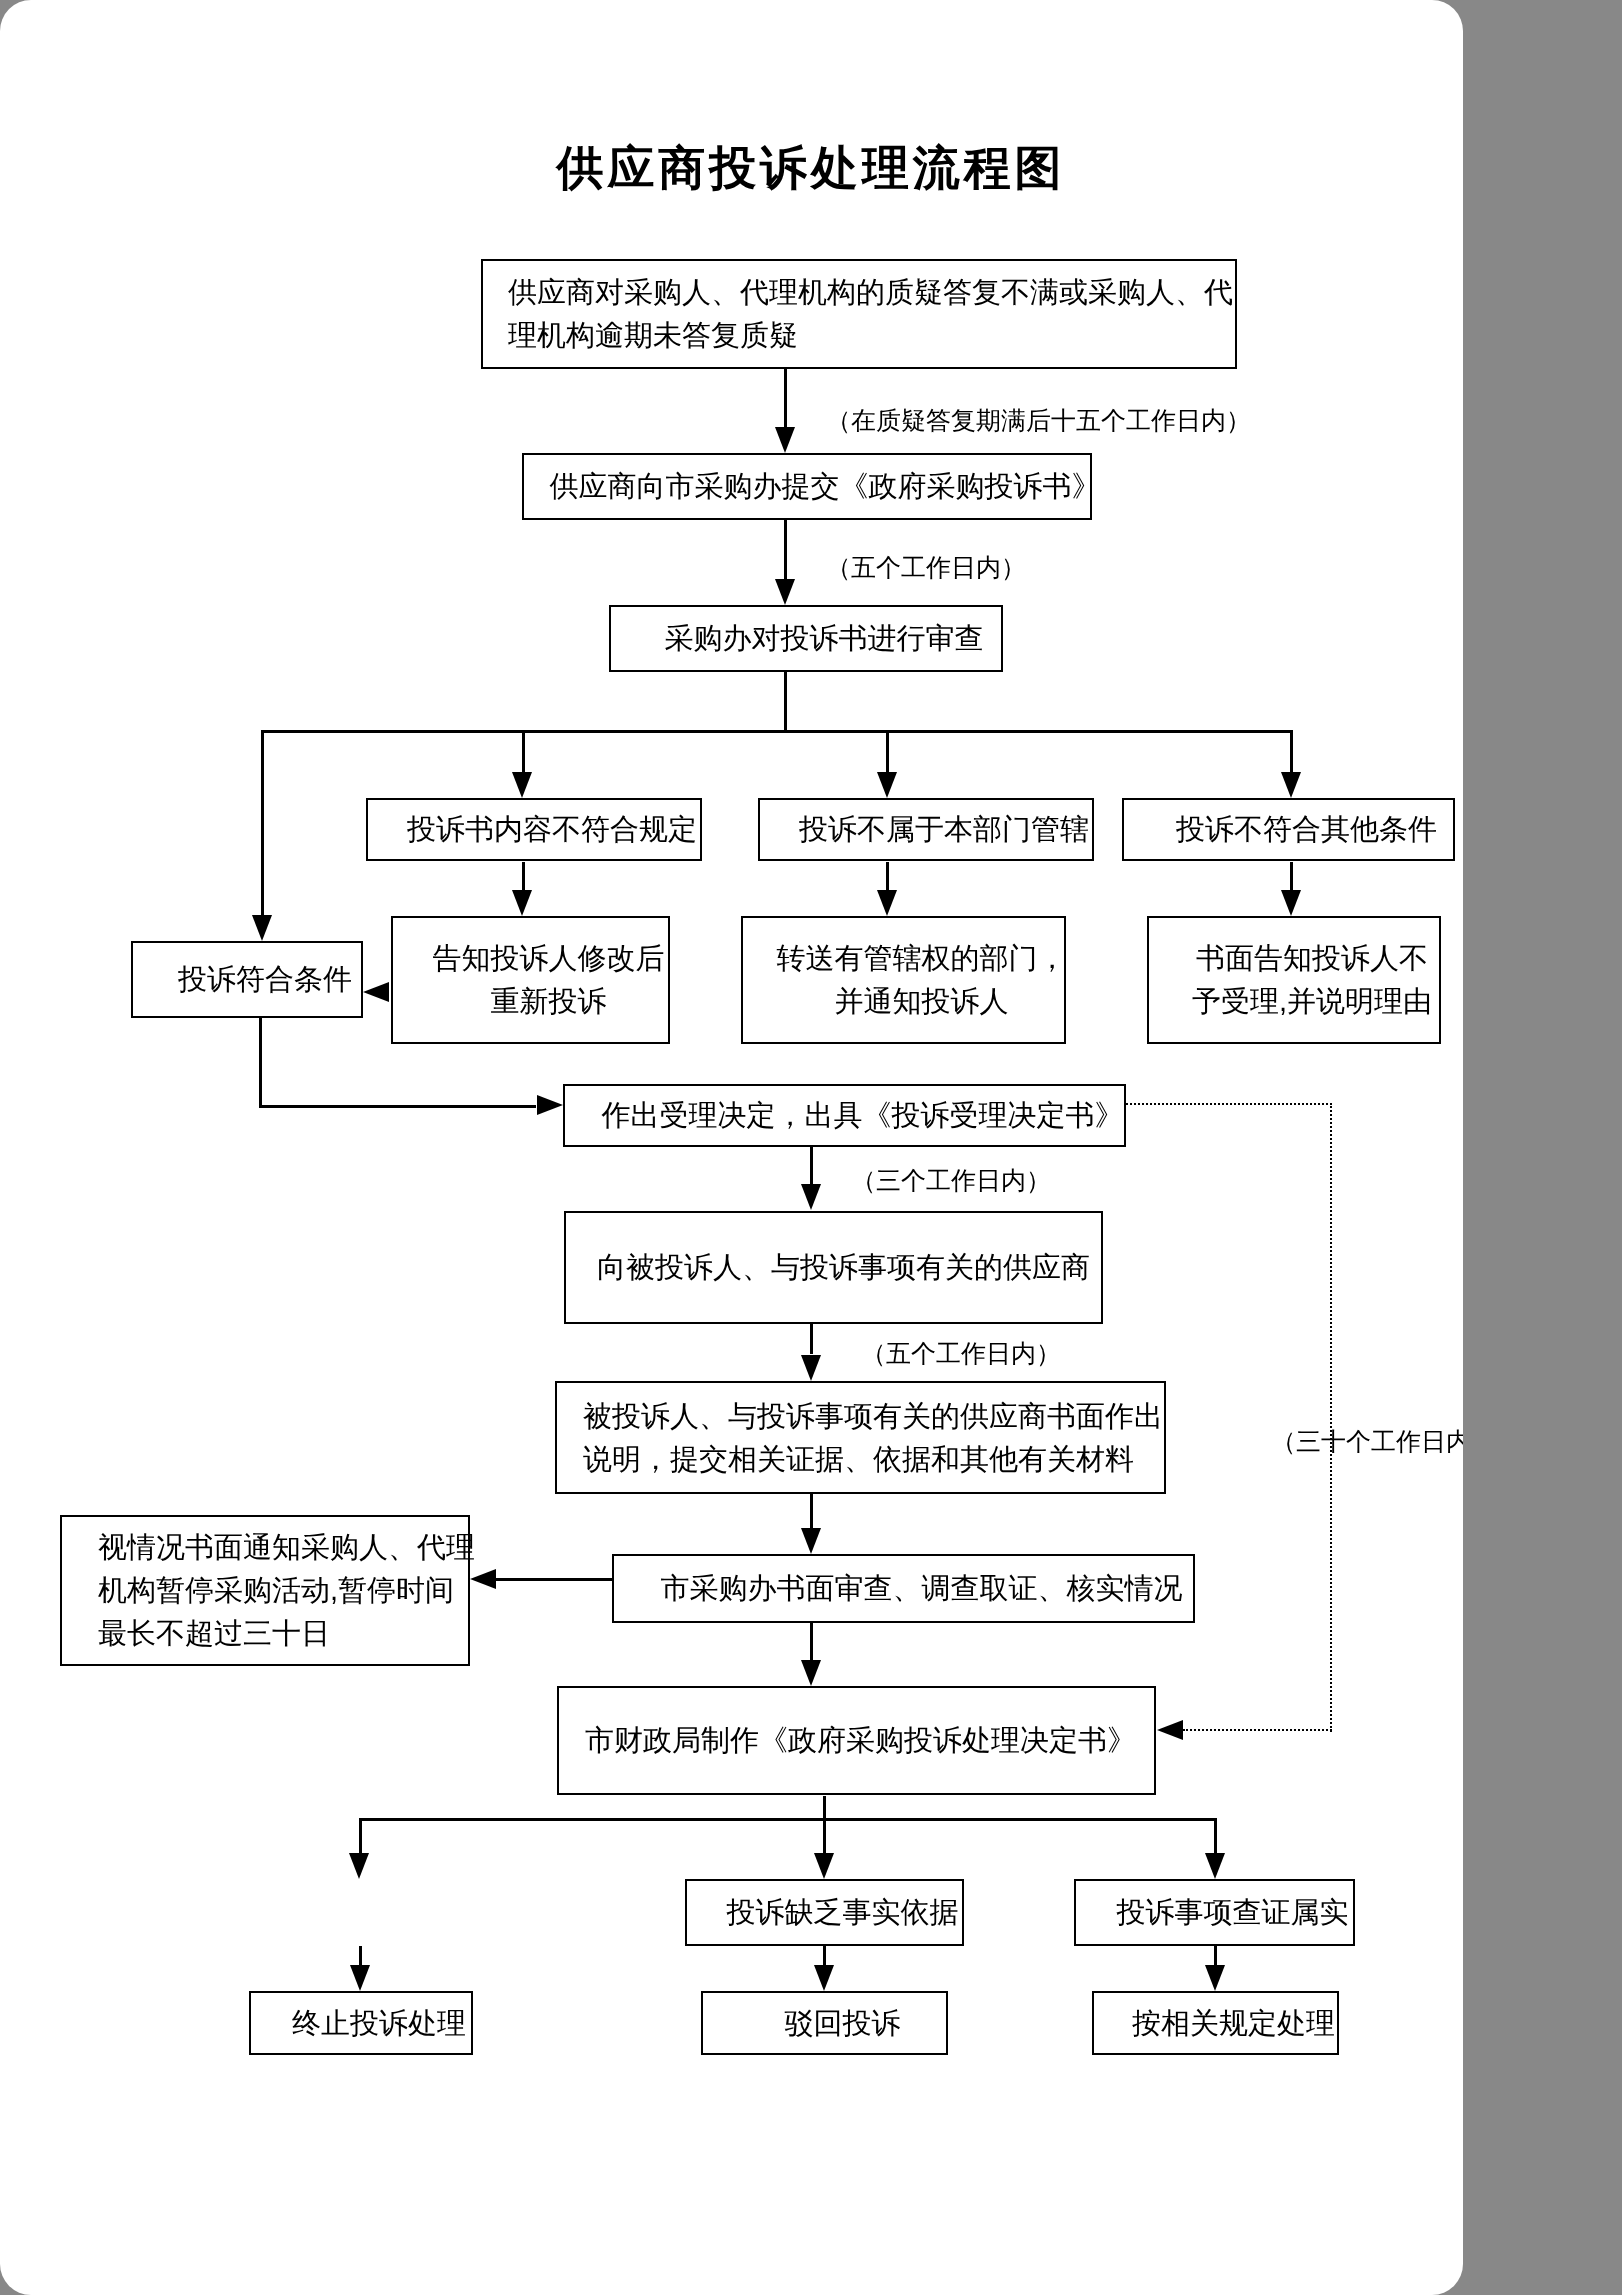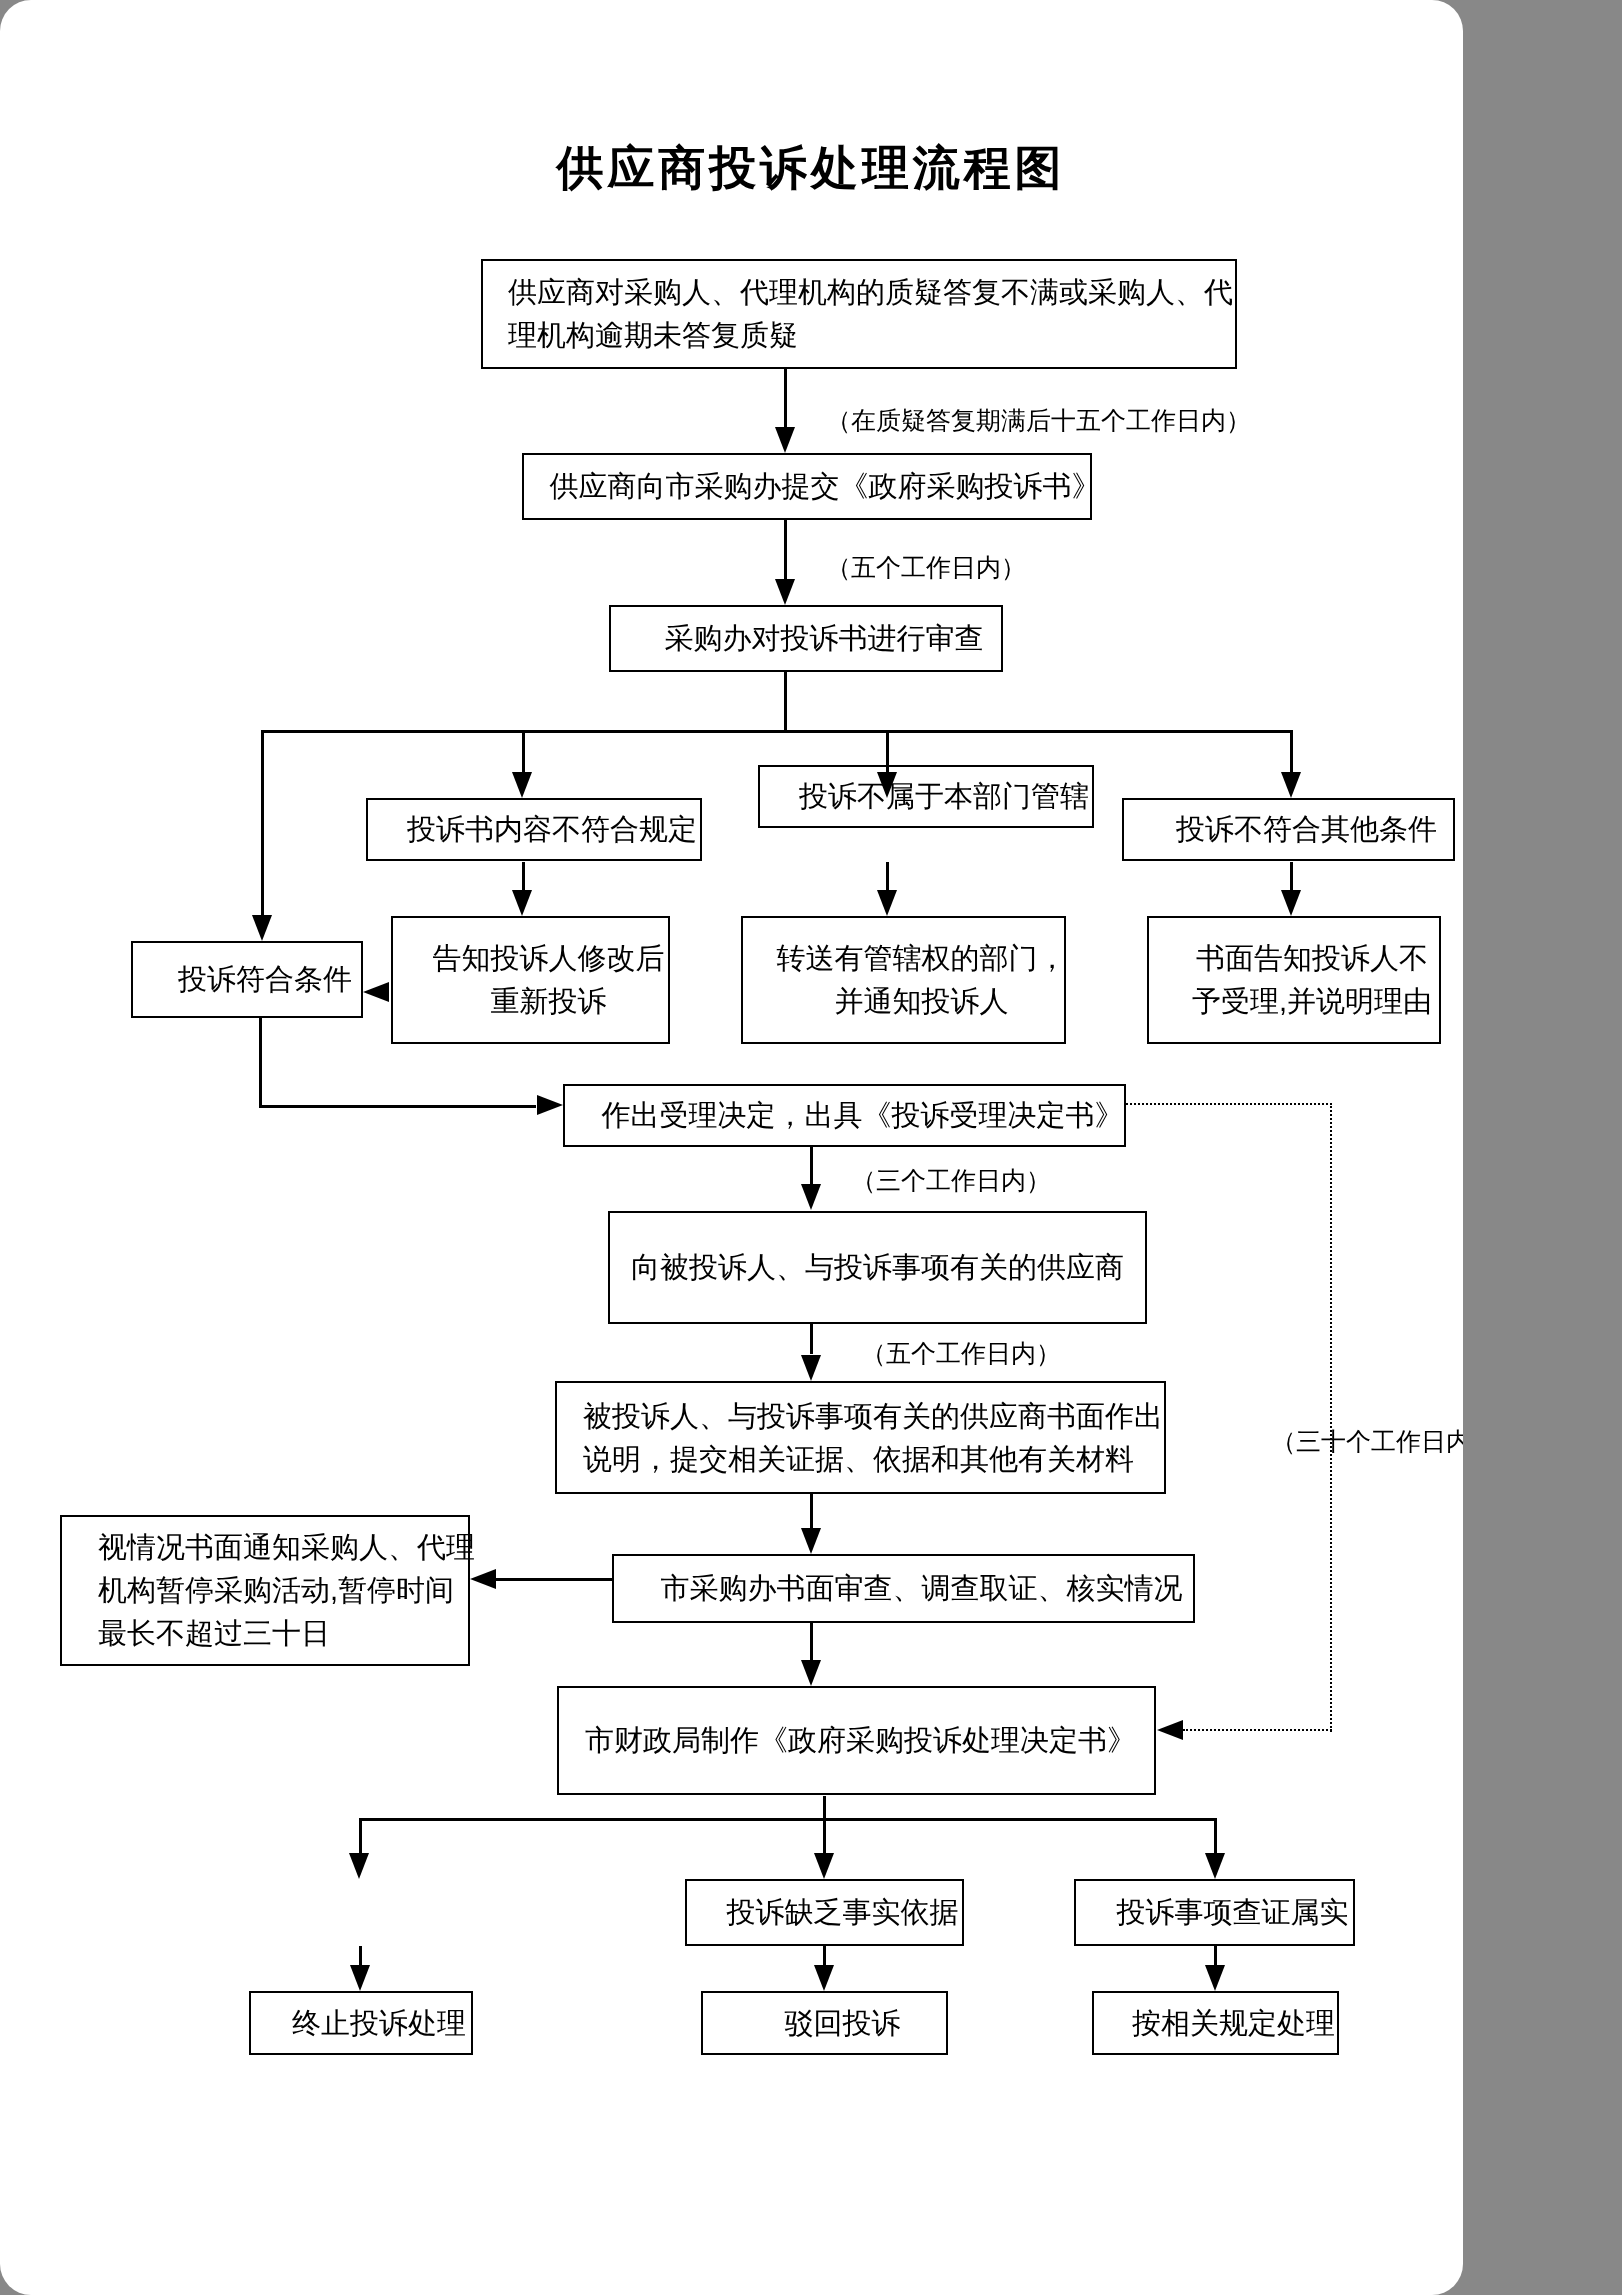--- a/index.html
+++ b/index.html
@@ -57,21 +57,21 @@
   </div>
 
   <div class="box tc" style="left:609px;top:605px;width:394px;height:67px;">
     <div>采购办对投诉书进行审查</div>
   </div>
 
   <div class="box tc" style="left:366px;top:798px;width:336px;height:63px;">
     <div>投诉书内容不符合规定</div>
   </div>
 
-  <div class="box tc" style="left:758px;top:765px;width:336px;height:63px;">
+  <div class="box tc" style="left:758px;top:798px;width:336px;height:63px;">
     <div>投诉不属于本部门管辖</div>
   </div>
 
   <div class="box tc" style="left:1122px;top:798px;width:333px;height:63px;">
     <div>投诉不符合其他条件</div>
   </div>
 
   <div class="box tc" style="left:391px;top:916px;width:279px;height:128px;">
     <div>告知投诉人修改后</div>
     <div>重新投诉</div>
@@ -88,21 +88,21 @@
   </div>
 
   <div class="box tc" style="left:131px;top:941px;width:232px;height:77px;">
     <div>投诉符合条件</div>
   </div>
 
   <div class="box tc" style="left:563px;top:1084px;width:563px;height:63px;">
     <div>作出受理决定，出具《投诉受理决定书》</div>
   </div>
 
-  <div class="box lp" style="left:564px;top:1211px;width:539px;height:113px;padding-left:21px;margin-left:44px;">
+  <div class="box lp" style="left:564px;top:1211px;width:539px;height:113px;padding-left:31px;">
     <div>向被投诉人、与投诉事项有关的供应商</div>
   </div>
 
   <div class="box lp" style="left:555px;top:1381px;width:611px;height:113px;padding-left:26px;">
     <div>被投诉人、与投诉事项有关的供应商书面作出</div>
     <div>说明，提交相关证据、依据和其他有关材料</div>
   </div>
 
   <div class="box lp" style="left:60px;top:1515px;width:410px;height:151px;">
     <div>视情况书面通知采购人、代理</div>

